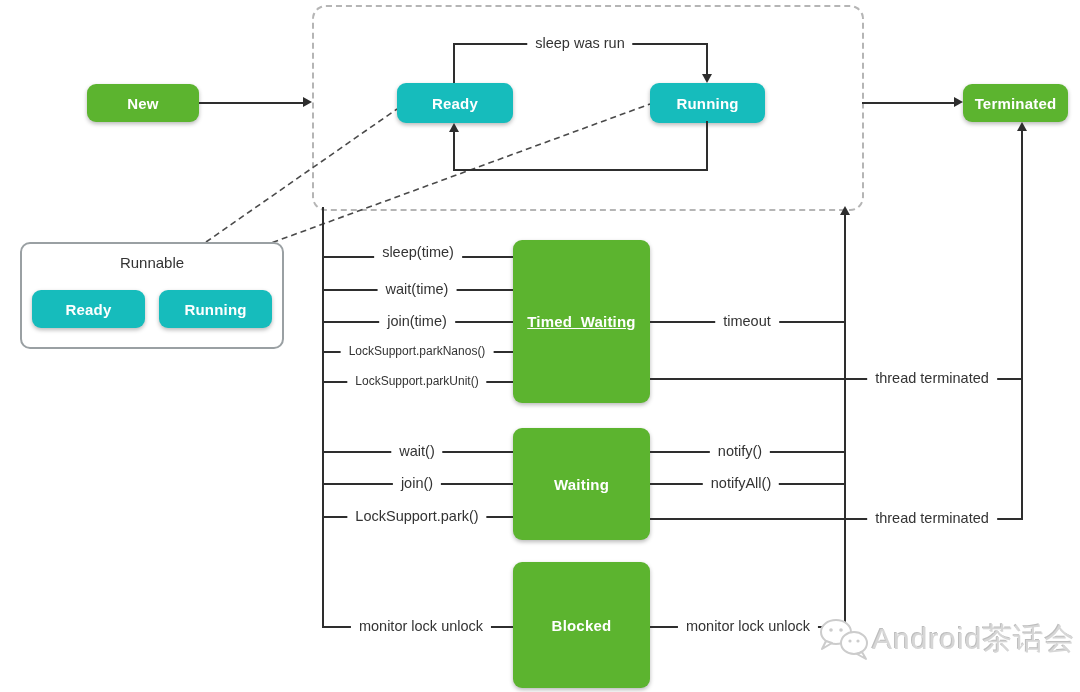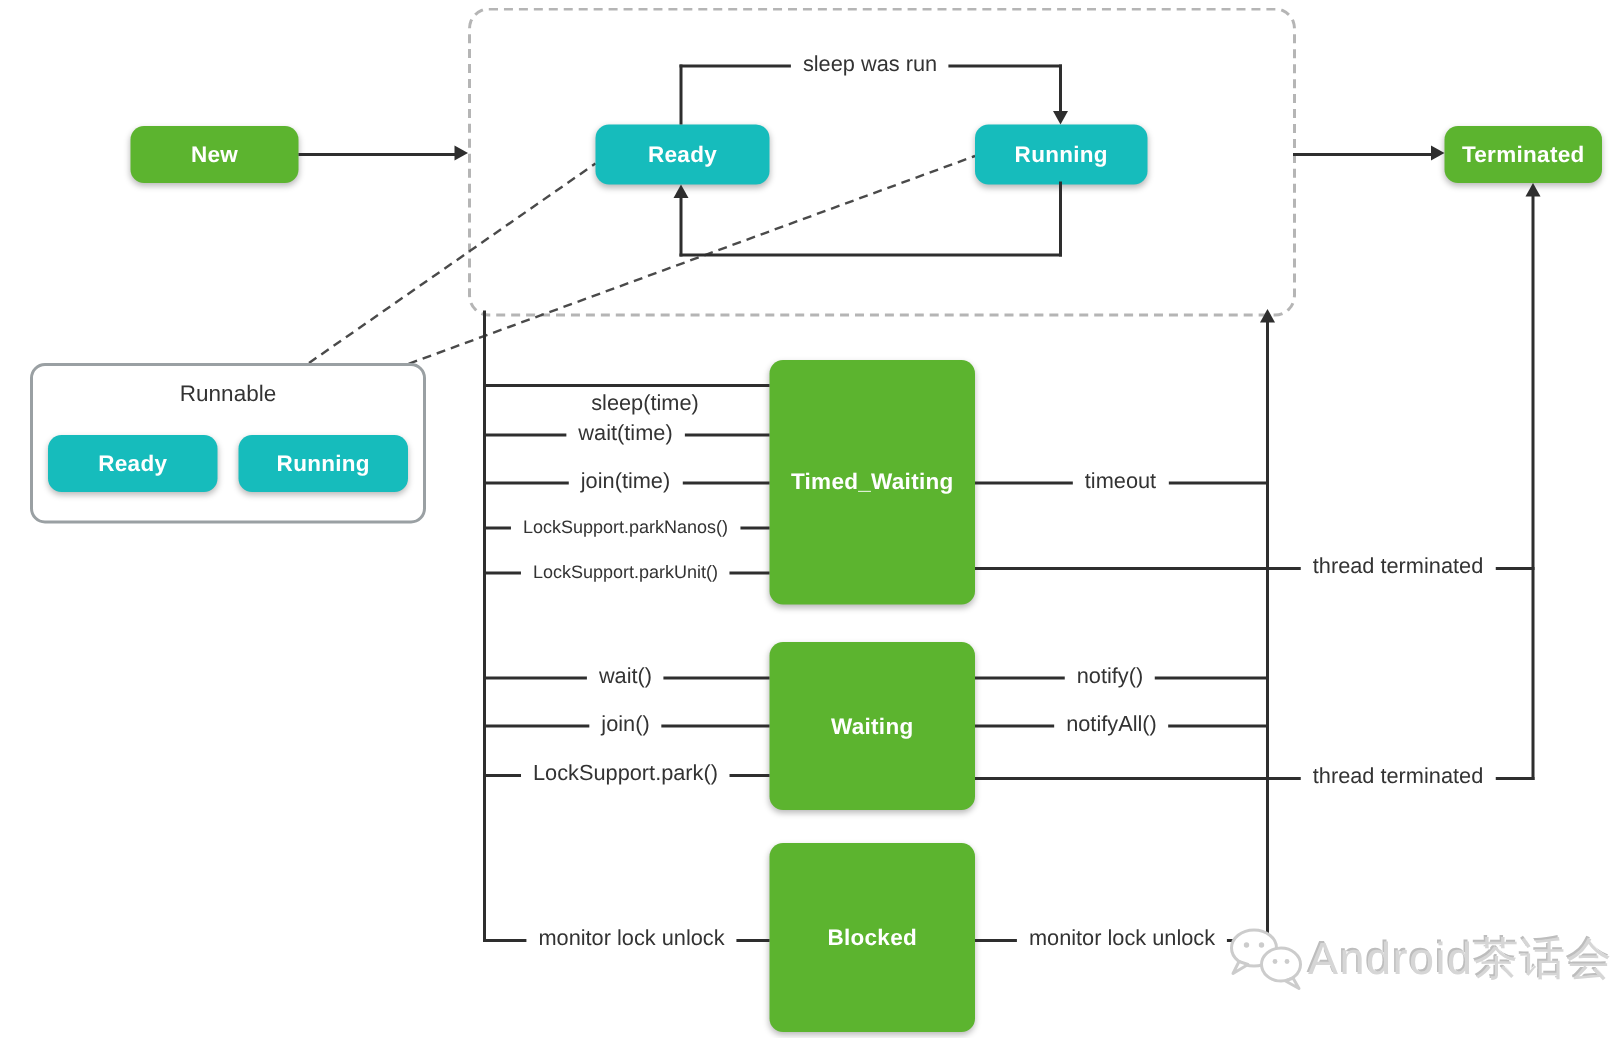--- a/index.html
+++ b/index.html
@@ -54,21 +54,21 @@
     </div>
 
   <div class="state teal" style="left:650px;top:83px;width:115px;height:40px;">
       <span>Running</span>
     </div>
 
   <div class="state green" style="left:963px;top:84px;width:105px;height:38px;">
       <span>Terminated</span>
     </div>
 
-  <div class="state green" style="left:513px;top:240px;width:137px;height:163px;">
+  <div class="state green" style="left:513px;top:240px;width:137px;height:163px;text-decoration:underline;">
       <span>Timed_Waiting</span>
     </div>
 
   <div class="state green" style="left:513px;top:428px;width:137px;height:112px;">
       <span>Waiting</span>
     </div>
 
   <div class="state green" style="left:513px;top:562px;width:137px;height:126px;">
       <span>Blocked</span>
     </div>
@@ -96,21 +96,21 @@
   <div class="lbl" style="left:580px;top:44px;">sleep was run</div>
 
   <div class="vline" style="left:706px;top:121px;height:50px;"></div>
   <div class="hline" style="left:453px;top:169px;width:255px;"></div>
   <div class="vline" style="left:453px;top:132px;height:39px;"></div>
   <div class="arr up" style="left:449px;top:123px;"></div>
 
   <div class="vline" style="left:322px;top:207px;height:421px;"></div>
 
   <div class="hline" style="left:323px;top:256px;width:190px;"></div>
-  <div class="lbl" style="left:418px;top:270px;margin-left:12px;">sleep(time)</div>
+  <div class="lbl" style="left:418px;top:253px;">sleep(time)</div>
   <div class="hline" style="left:323px;top:289px;width:190px;"></div>
   <div class="lbl" style="left:417px;top:290px;">wait(time)</div>
   <div class="hline" style="left:323px;top:321px;width:190px;"></div>
   <div class="lbl" style="left:417px;top:322px;">join(time)</div>
   <div class="hline" style="left:323px;top:351px;width:190px;"></div>
   <div class="lbl sm" style="left:417px;top:352px;">LockSupport.parkNanos()</div>
   <div class="hline" style="left:323px;top:381px;width:190px;"></div>
   <div class="lbl sm" style="left:417px;top:382px;">LockSupport.parkUnit()</div>
 
   <div class="hline" style="left:650px;top:321px;width:196px;"></div>

